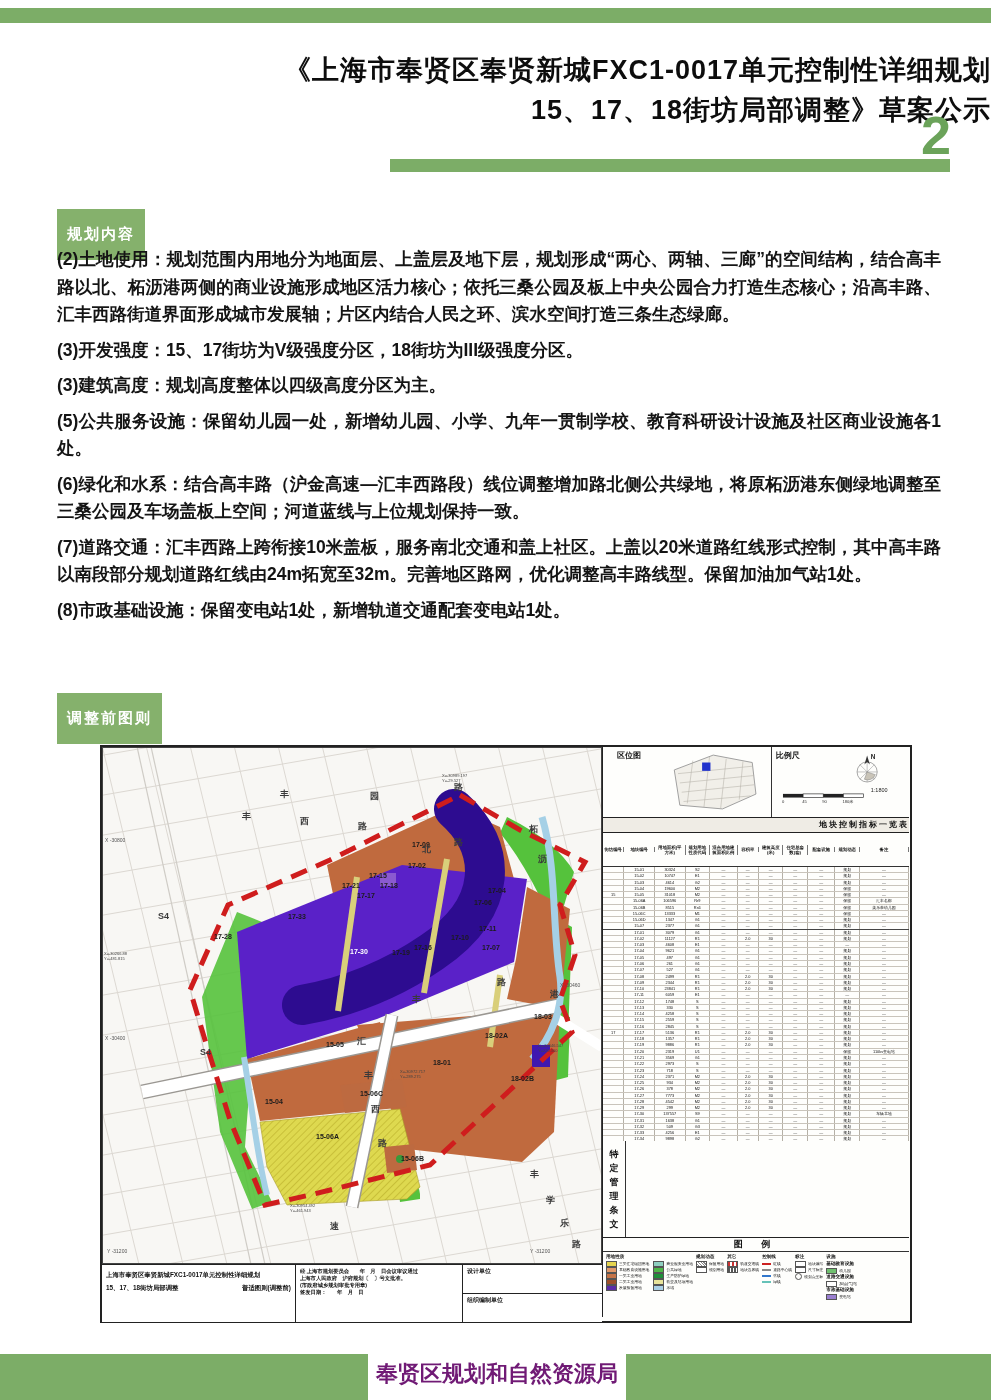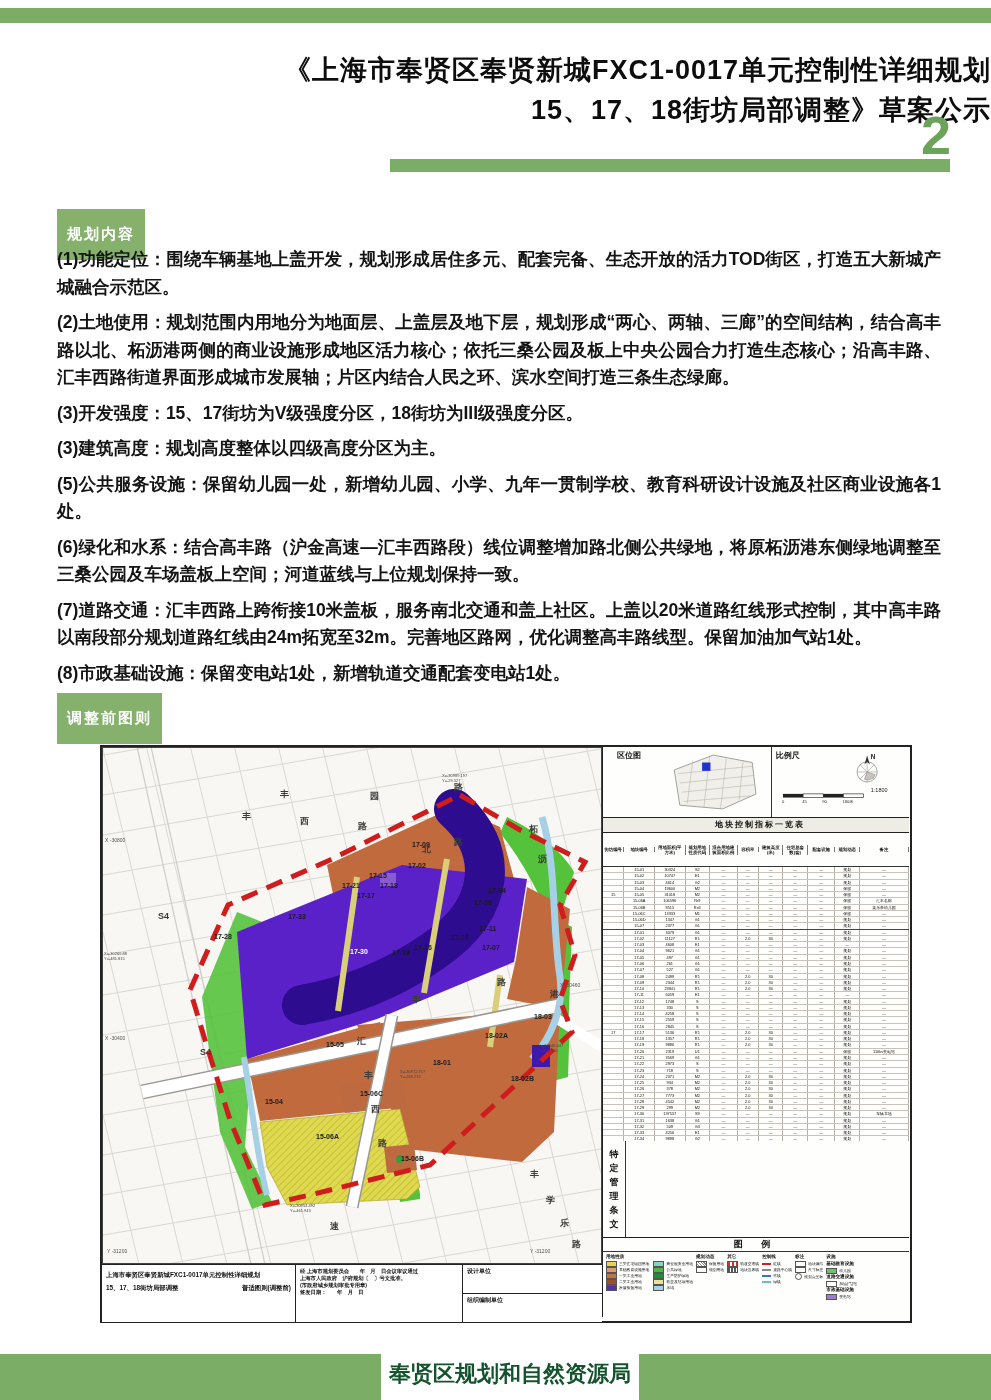--- a/index.html
+++ b/index.html
@@ -20,21 +20,21 @@
   
   .sheet{position:absolute;left:100px;top:745px;width:808px;height:574px;border:2px solid #222;
          background:#fefefc;}
   .mapsvg{position:absolute;left:0;top:0;}
   .rp{position:absolute;left:500px;top:0;width:306px;height:570px;border-left:1.5px solid #222;
       font-family:"Liberation Sans",sans-serif;}
   .rp-row1{height:70px;border-bottom:1.5px solid #222;display:flex;}
   .rp-cell{position:relative;flex:1;}
   .rp-cell+.rp-cell{border-left:1px solid #333;}
   .rp-celltitle{position:absolute;left:4px;top:3px;font-size:8px;font-weight:700;}
-  .rp-tabletitle{height:14px;border-bottom:1px solid #222;background:#efece5;text-align:center;
+  .rp-tabletitle{height:14px;border-bottom:1px solid #222;background:#efece5;text-align:right;
                  font-size:8px;font-weight:700;line-height:14px;letter-spacing:2px;padding-left:8px;}
   .grid{display:grid;grid-template-columns:7% 10% 10% 8% 9% 7% 8% 8% 9% 8% 16%;}
   .rp-headers{height:33px;border-bottom:1px solid #333;font-size:4.4px;font-weight:700;
               align-items:center;text-align:center;}
   .rp-headers span{border-right:0.5px solid #777;padding:0 1px;line-height:5px;}
   .rp-body{height:274px;overflow:hidden;}
   .trow{height:5.27px;font-size:3.9px;line-height:5.2px;text-align:center;border-bottom:0.4px solid #c9c4bb;}
   .trow span{border-right:0.4px solid #b5b0a6;overflow:hidden;white-space:nowrap;}
   .trow.grp{border-bottom:1px solid #444;}
   .rp-special{height:96px;border-bottom:1.5px solid #222;display:flex;}
@@ -51,37 +51,36 @@
   .titleblock{position:absolute;left:0;top:517px;width:500px;height:57px;border-top:1.5px solid #222;
               display:flex;background:#fff;}
   .tb-c1{width:185px;border-right:1px solid #222;padding:5px 4px;font-size:6.4px;font-weight:700;line-height:9px;}
   .tb-c1 .sub{display:flex;justify-content:space-between;margin-top:4px;}
   .tb-c2{width:158px;border-right:1px solid #222;padding:3px 4px;font-size:5.3px;line-height:7px;font-weight:600;}
   .tb-c3{flex:1;display:flex;flex-direction:column;}
   .tb-c3 div{flex:1;padding:2px 4px;font-size:6px;font-weight:700;}
   .tb-c3 div+div{border-top:1px solid #222;}
   
   .footbar{position:absolute;left:0;top:1354px;width:991px;height:46px;background:#7cad67;}
-  .footbox{position:absolute;left:381px;top:1347px;width:258px;height:53px;background:#fff;
-           display:flex;align-items:center;justify-content:center;font-size:22px;font-weight:700;color:#14532d;}
+  .footbox{position:absolute;left:368px;top:1347px;width:258px;height:53px;background:#fff;
+           display:flex;align-items:center;justify-content:center;font-size:22px;font-weight:700;color:#701a75;}
 </style>
 </head>
 <body>
 
 <div class="topbar"></div>
 <div class="title">
   <div>《上海市奉贤区奉贤新城FXC1-0017单元控制性详细规划</div>
   <div>15、17、18街坊局部调整》草案公示</div>
 </div>
 <div class="pagenum">2</div>
 <div class="underline"></div>
 
 <div class="sec-label" id="label-plan">规划内容</div>
 <div class="paras" id="paras">
-    <p>(1)功能定位：围绕车辆基地上盖开发，规划形成居住多元、配套完备、生态开放的活力TOD街区，打造五大新城产城融合示范区。</p>
     <p>(2)土地使用：规划范围内用地分为地面层、上盖层及地下层，规划形成“两心、两轴、三廊”的空间结构，结合高丰路以北、柘沥港两侧的商业设施形成地区活力核心；依托三桑公园及板上中央公园合力打造生态核心；沿高丰路、汇丰西路街道界面形成城市发展轴；片区内结合人民之环、滨水空间打造三条生态绿廊。</p>
     <p>(3)开发强度：15、17街坊为V级强度分区，18街坊为III级强度分区。</p>
     <p>(3)建筑高度：规划高度整体以四级高度分区为主。</p>
     <p>(5)公共服务设施：保留幼儿园一处，新增幼儿园、小学、九年一贯制学校、教育科研设计设施及社区商业设施各1处。</p>
     <p>(6)绿化和水系：结合高丰路（沪金高速—汇丰西路段）线位调整增加路北侧公共绿地，将原柘沥港东侧绿地调整至三桑公园及车场盖板上空间；河道蓝线与上位规划保持一致。</p>
     <p>(7)道路交通：汇丰西路上跨衔接10米盖板，服务南北交通和盖上社区。上盖以20米道路红线形式控制，其中高丰路以南段部分规划道路红线由24m拓宽至32m。完善地区路网，优化调整高丰路线型。保留加油加气站1处。</p>
     <p>(8)市政基础设施：保留变电站1处，新增轨道交通配套变电站1处。</p>
   </div>
 
 <div class="sec-label" id="label-map">调整前图则</div>

